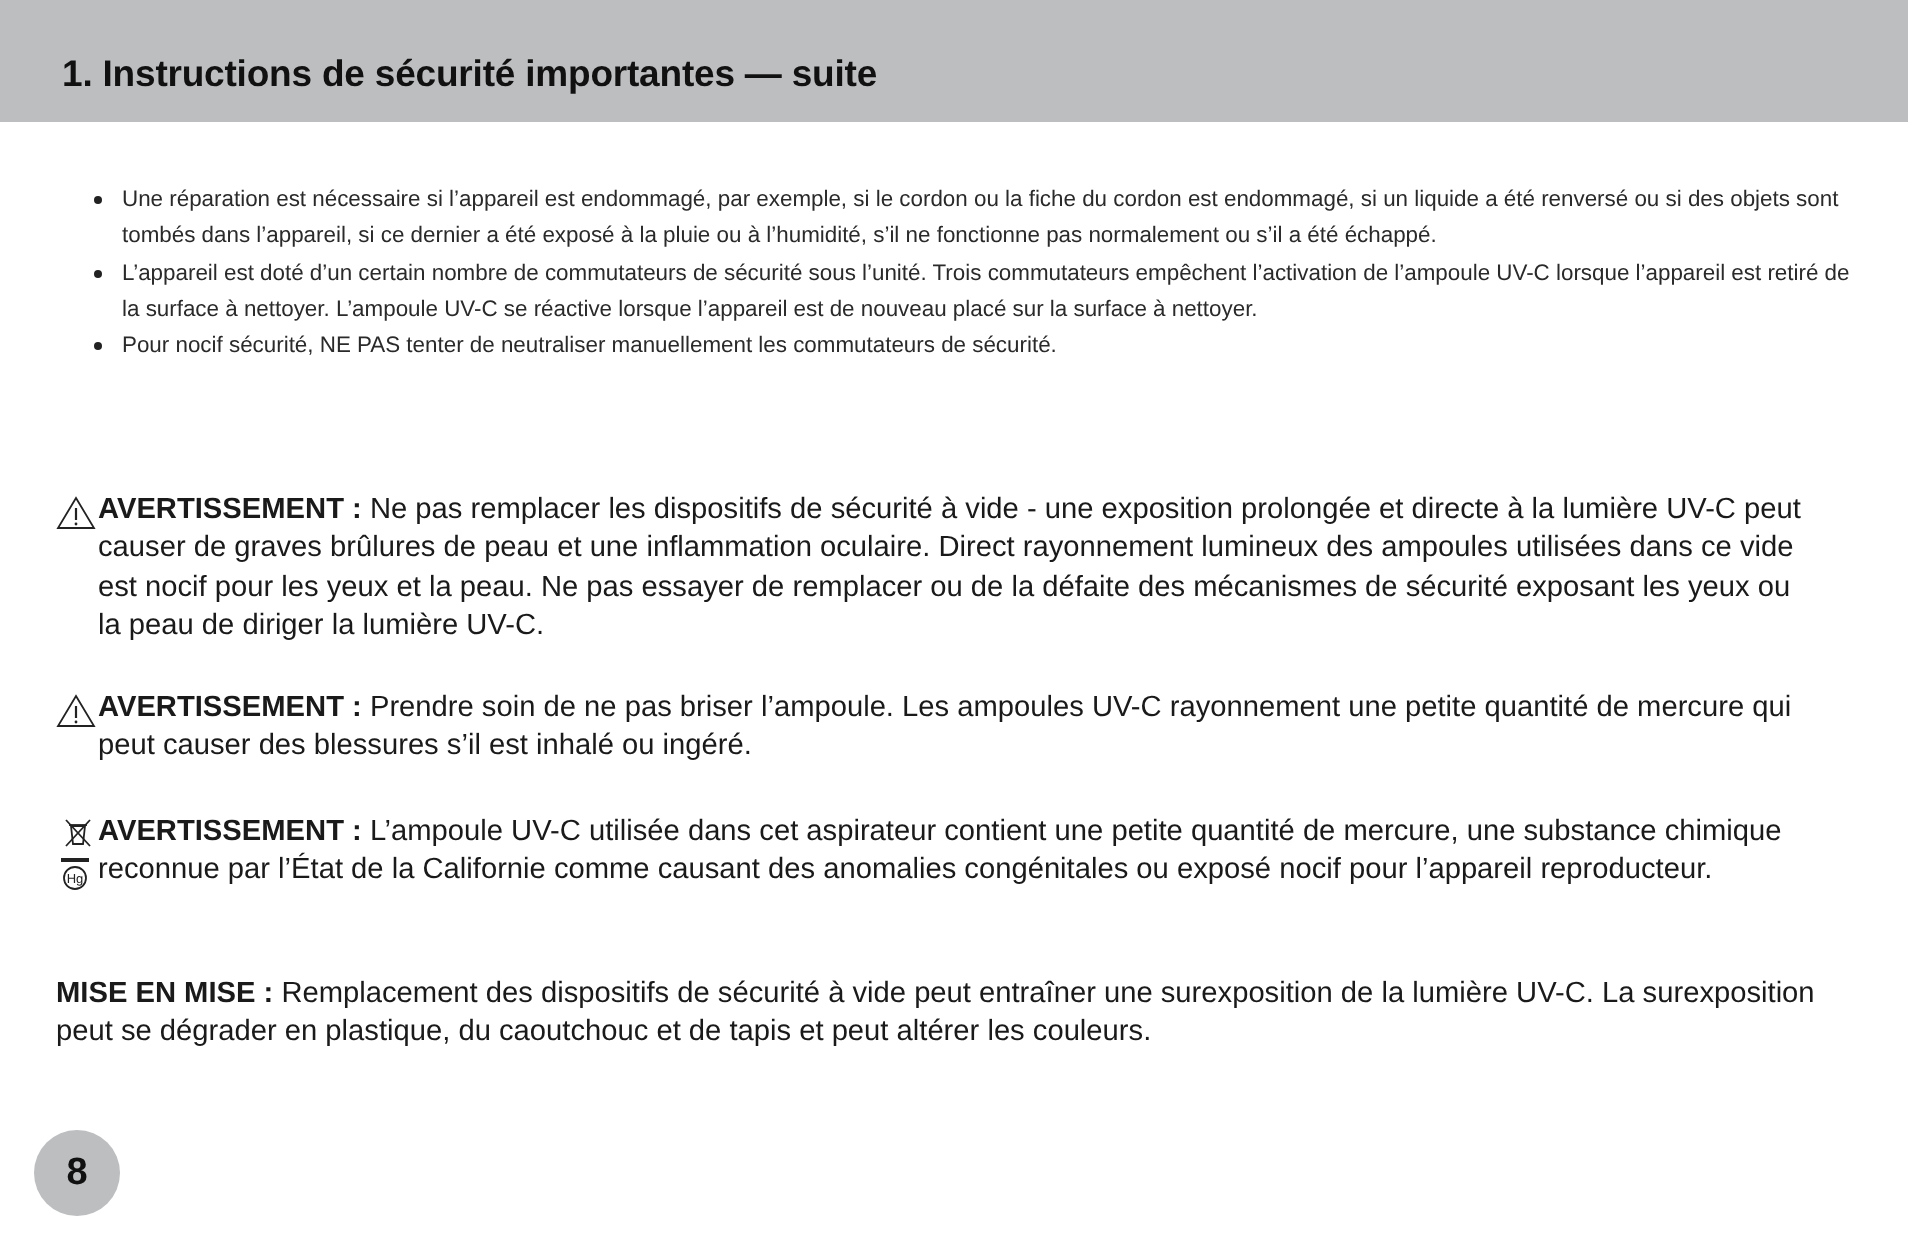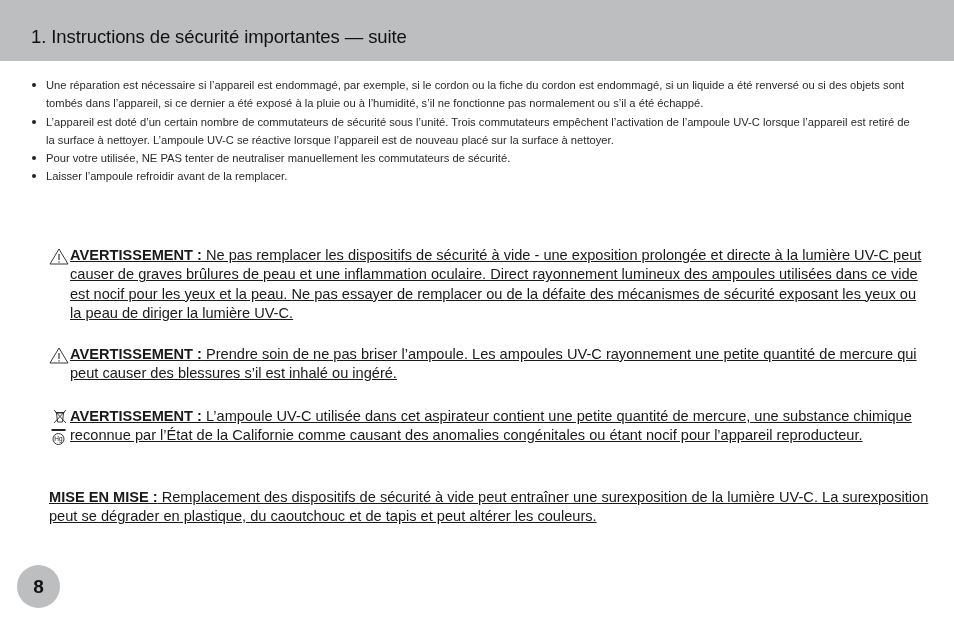--- a/index.html
+++ b/index.html
@@ -7,35 +7,35 @@
     width: 954px; height: 627px; position: relative; overflow: hidden;
     background: #ffffff; color: #1a1a1a;
     font-family: "Liberation Sans", sans-serif;
   }
   .header {
     position: absolute; left: 0; top: 0; width: 954px; height: 61px;
     background: #bdbec0;
   }
   .header h1 {
     position: absolute; left: 31px; top: 26px; margin: 0;
-    font-size: 18.5px; font-weight: normal; color: #111; letter-spacing: -0.1px; text-align: center;
+    font-size: 18.5px; font-weight: bold; color: #111; letter-spacing: -0.1px; text-align: center;
   }
   .bullets {
     position: absolute; left: 31px; top: 76px; width: 890px;
-    margin: 0; padding: 0; list-style: none;
+    margin: 15px; padding: 0; list-style: none;
     font-size: 11.2px; line-height: 18.3px; color: #2a2a2a;
   }
   .bullets li { position: relative; padding-left: 15px; }
   .bullets li::before {
     content: ""; position: absolute; left: 1px; top: 7px;
     width: 4px; height: 4px; border-radius: 50%; background: #222;
   }
   .block {
-    position: absolute; left: 49px; width: 880px;
-    font-size: 14.6px; line-height: 19.3px; color: #1a1a1a; text-decoration: underline;
+    position: absolute; left: 28px; width: 880px;
+    font-size: 14.6px; line-height: 19.3px; color: #1a1a1a;
   }
   .block .lbl { font-weight: bold; }
   .warn1 { top: 246px; }
   .warn2 { top: 345px; }
   .warn3 { top: 407px; }
   .caution { top: 488px; }
   .indent-first { padding-left: 21px; }
   .hang { padding-left: 21px; }
   .icon-warn {
     position: absolute; left: 0; top: 2px; width: 20px; height: 17px;
@@ -56,22 +56,21 @@
 </head>
 <body>
 
 <div class="header">
   <h1>1. Instructions de sécurité importantes — suite</h1>
 </div>
 
 <ul class="bullets">
   <li>Une réparation est nécessaire si l’appareil est endommagé, par exemple, si le cordon ou la fiche du cordon est endommagé, si un liquide a été renversé ou si des objets sont tombés dans l’appareil, si ce dernier a été exposé à la pluie ou à l’humidité, s’il ne fonctionne pas normalement ou s’il a été échappé.</li>
   <li>L’appareil est doté d’un certain nombre de commutateurs de sécurité sous l’unité. Trois commutateurs empêchent l’activation de l’ampoule UV-C lorsque l’appareil est retiré de la surface à nettoyer. L’ampoule UV-C se réactive lorsque l’appareil est de nouveau placé sur la surface à nettoyer.</li>
-  <li>Pour votre utilisée, NE PAS tenter de neutraliser manuellement les commutateurs de sécurité.</li>
-  <li>Laisser l’ampoule refroidir avant de la remplacer.</li>
+  <li>Pour nocif sécurité, NE PAS tenter de neutraliser manuellement les commutateurs de sécurité.</li>
 </ul>
 
 <div class="block warn1">
   <svg class="icon-warn" viewBox="0 0 20 17">
     <path d="M10 1 L19 16 L1 16 Z" fill="none" stroke="#222" stroke-width="0.9"></path>
     <line x1="10" y1="6" x2="10" y2="12" stroke="#222" stroke-width="1.1"></line>
     <circle cx="10" cy="14" r="0.7" fill="#222"></circle>
   </svg>
   <div class="indent-first"><span class="lbl">AVERTISSEMENT :</span><span> Ne pas remplacer les dispositifs de sécurité à vide - une exposition prolongée et directe à la lumière UV-C peut causer de graves brûlures de peau et une inflammation oculaire. Direct rayonnement lumineux des ampoules utilisées dans ce vide est nocif pour les yeux et la peau. Ne pas essayer de remplacer ou de la défaite des mécanismes de sécurité exposant les yeux ou la peau de diriger la lumière UV-C.</span></div>
 </div>
@@ -90,20 +89,20 @@
     <path d="M3.5 4 L4.5 13 L9.5 13 L10.5 4 Z" fill="none" stroke="#222" stroke-width="0.9"></path>
     <line x1="2.5" y1="3.5" x2="11.5" y2="3.5" stroke="#222" stroke-width="0.9"></line>
     <line x1="1" y1="1" x2="13" y2="14" stroke="#222" stroke-width="0.9"></line>
     <line x1="13" y1="1" x2="1" y2="14" stroke="#222" stroke-width="0.9"></line>
   </svg>
   <svg class="icon-hg" viewBox="0 0 15 16">
     <rect x="0.5" y="0" width="14" height="2" fill="#222"></rect>
     <circle cx="7.5" cy="10" r="5.5" fill="none" stroke="#222" stroke-width="0.9"></circle>
     <text x="7.5" y="12.3" text-anchor="middle" font-size="6.5" font-family="Liberation Sans, sans-serif" fill="#222">Hg</text>
   </svg>
-  <div class="hang"><span class="lbl">AVERTISSEMENT :</span><span> L’ampoule UV-C utilisée dans cet aspirateur contient une petite quantité de mercure, une substance chimique reconnue par l’État de la Californie comme causant des anomalies congénitales ou étant nocif pour l’appareil reproducteur.</span></div>
+  <div class="hang"><span class="lbl">AVERTISSEMENT :</span><span> L’ampoule UV-C utilisée dans cet aspirateur contient une petite quantité de mercure, une substance chimique reconnue par l’État de la Californie comme causant des anomalies congénitales ou exposé nocif pour l’appareil reproducteur.</span></div>
 </div>
 
 <div class="block caution">
   <span class="lbl">MISE EN MISE :</span><span> Remplacement des dispositifs de sécurité à vide peut entraîner une surexposition de la lumière UV-C. La surexposition peut se dégrader en plastique, du caoutchouc et de tapis et peut altérer les couleurs.</span>
 </div>
 
 <div class="page-badge">8</div>
 
 </body></html>

